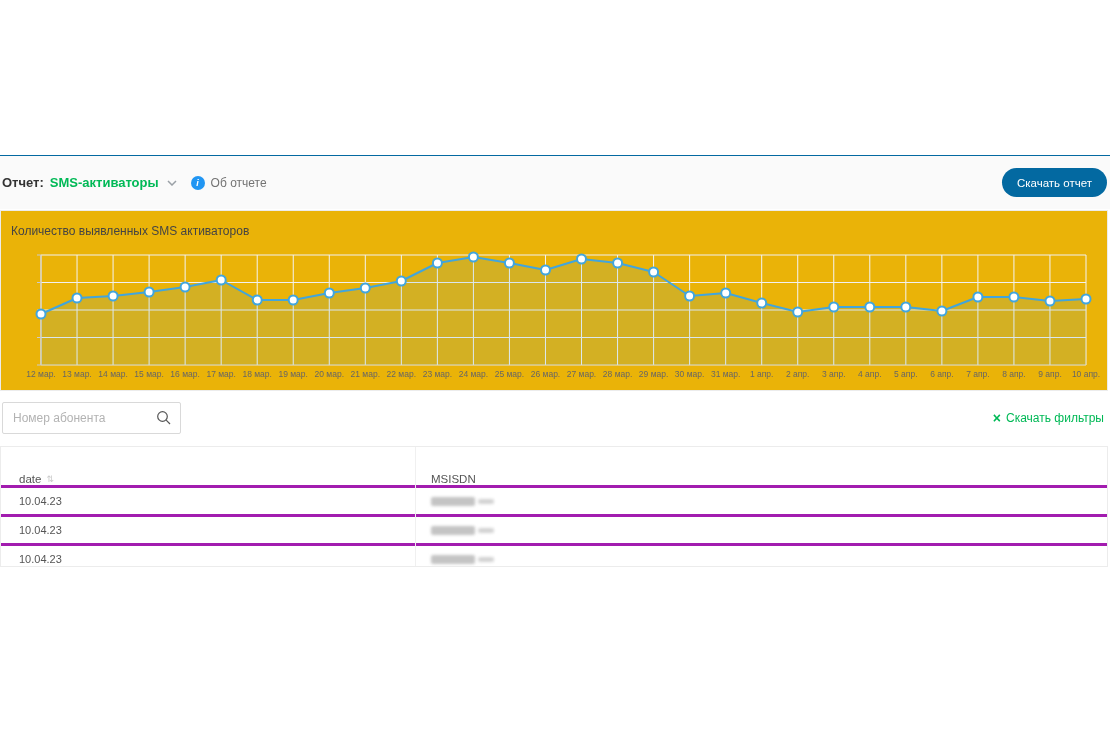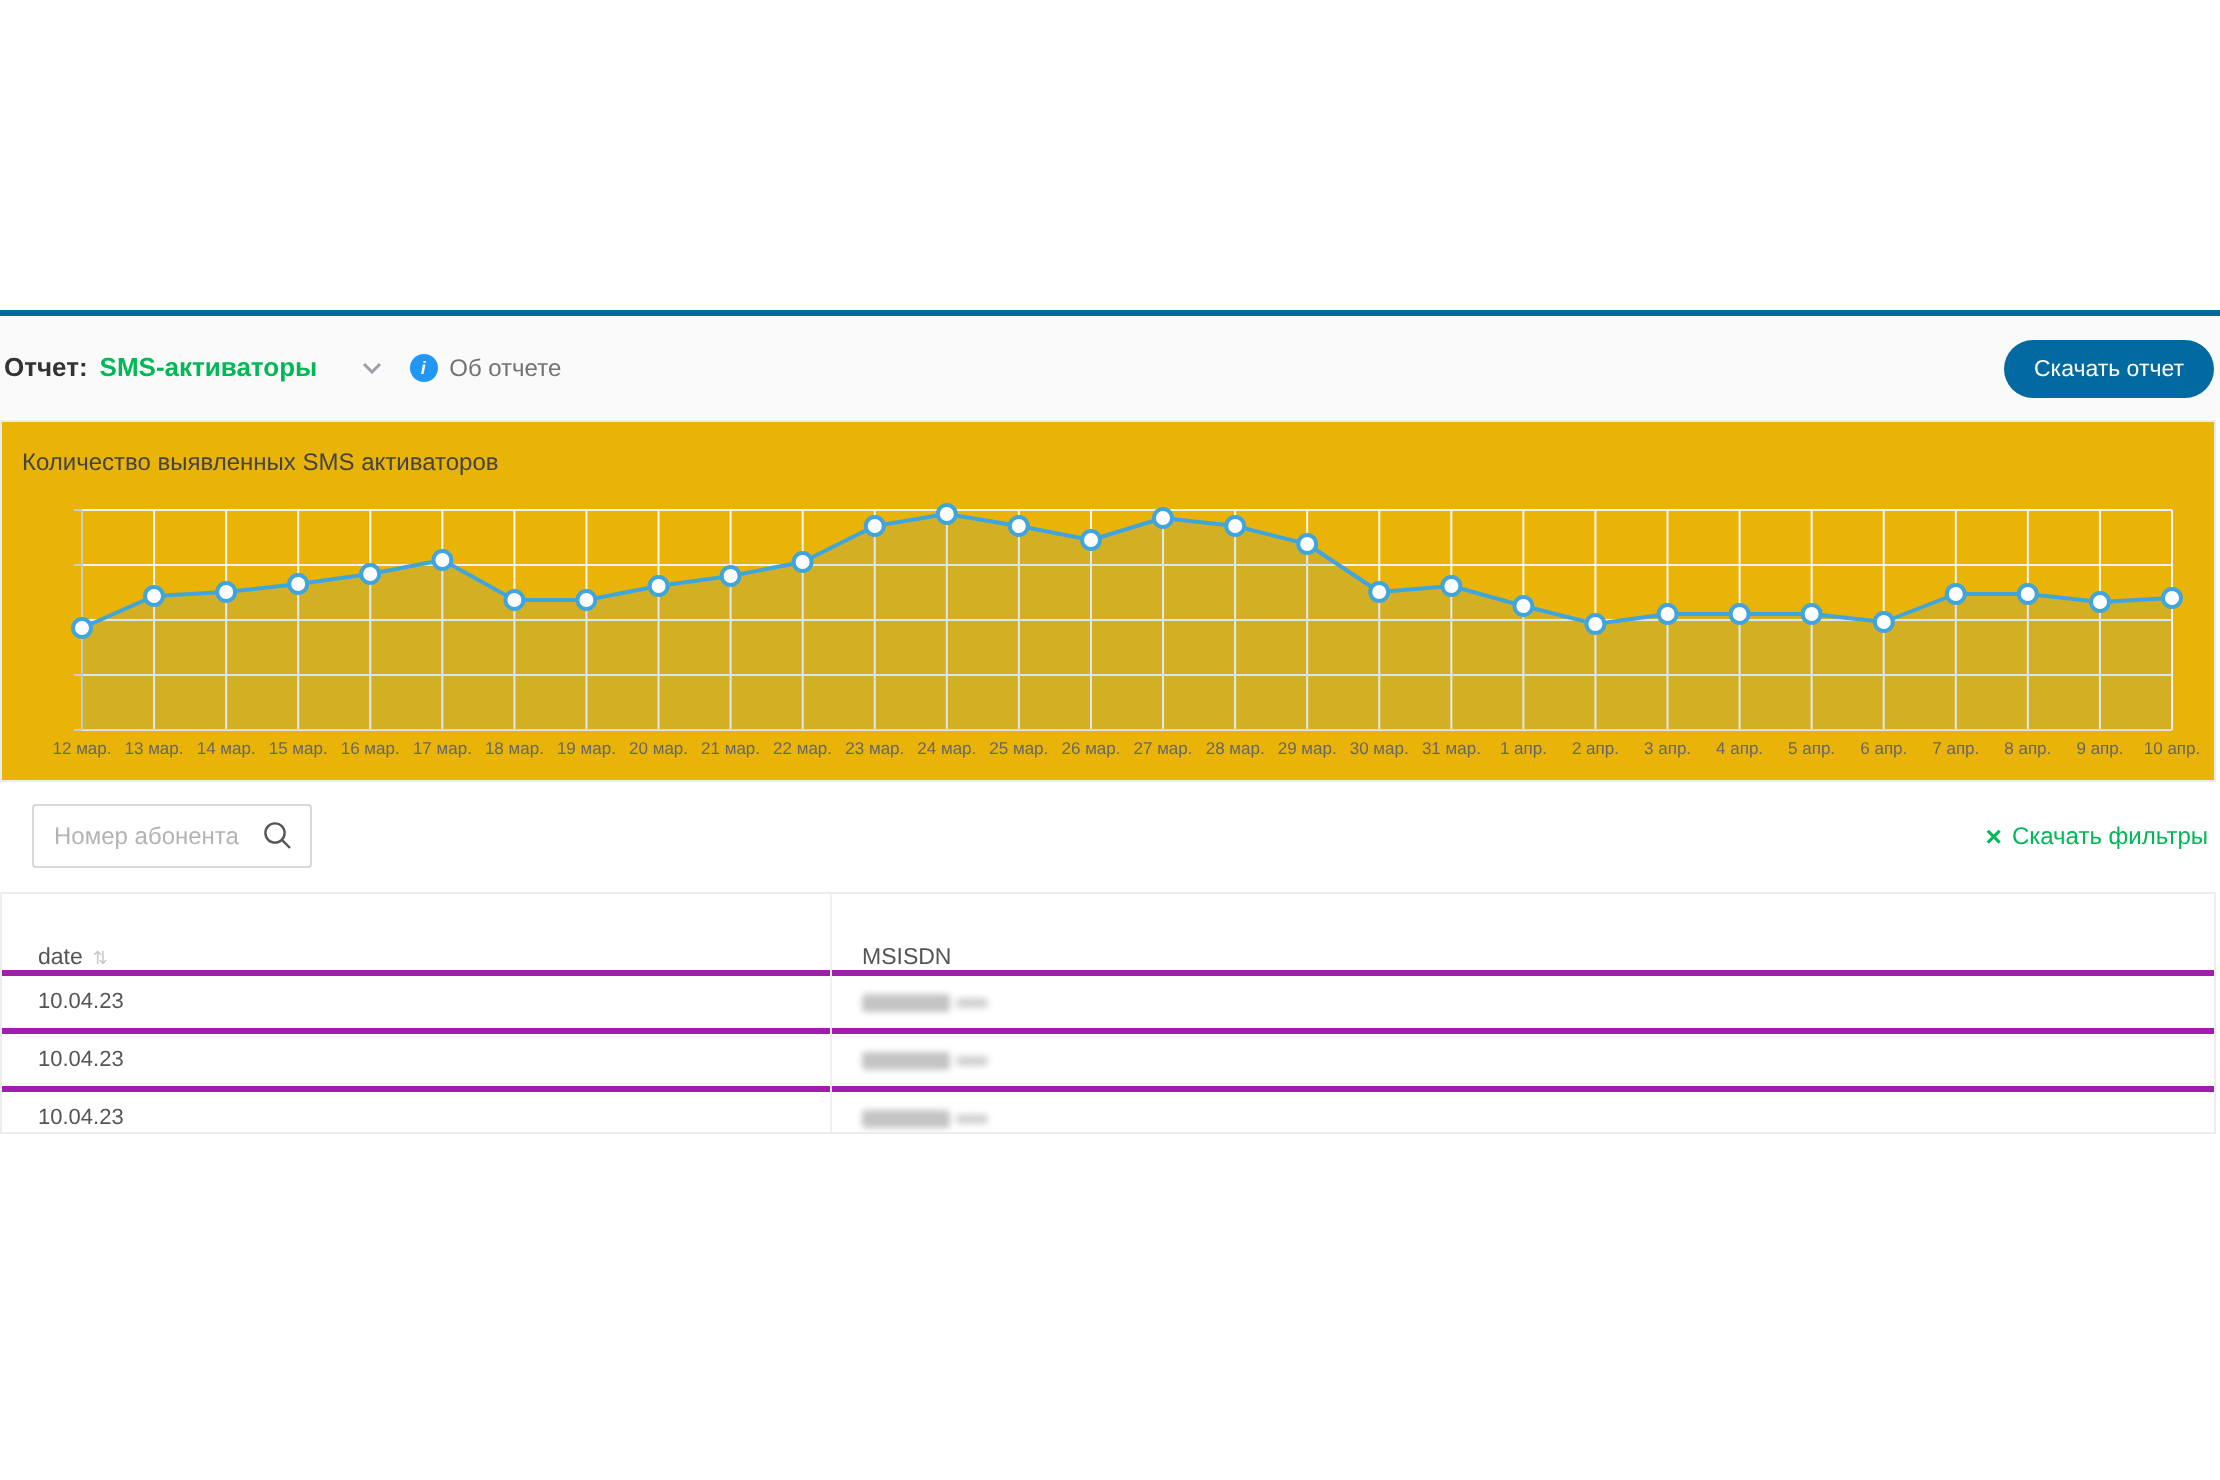--- a/index.html
+++ b/index.html
@@ -5,29 +5,29 @@
   * { margin:0; padding:0; box-sizing:border-box; }
   html,body { background:#fff; }
   body {
     width:1110px; height:740px; position:relative; overflow:hidden;
     font-family:"Liberation Sans", sans-serif; color:#333;
   }
 
   
   .toolbar {
     position:absolute; top:155px; left:0; width:1110px; height:54px;
-    background:#fafafa; border-top:3px solid #0369a1;
+    background:#fafafa; border-top:1px solid #0369a1;
   }
   .report-group {
     position:absolute; left:2px; top:0; height:100%;
     display:flex; align-items:center;
   }
   .report-label { font-size:13px; font-weight:bold; color:#333; }
   .report-select {
-    display:flex; align-items:center; gap:22px; margin-left:6px;
+    display:flex; align-items:center; gap:8px; margin-left:6px;
     background:none; border:none; cursor:pointer;
     font-family:"Liberation Sans", sans-serif;
     font-size:13px; font-weight:bold; color:#00B956;
   }
   .info-group { display:flex; align-items:center; gap:6px; margin-left:14px; cursor:pointer; }
   .info-icon {
     width:14px; height:14px; border-radius:50%; background:#2196F3;
     color:#fff; font-size:9px; font-weight:bold; font-style:italic;
     display:flex; align-items:center; justify-content:center;
   }
@@ -51,21 +51,21 @@
   .chart-card {
     position:absolute; top:210px; left:0; width:1108px; height:181px;
     background:#eab308; border:1px solid #ececec;
   }
   .chart-title { position:absolute; left:10px; top:13px; font-size:12px; color:#444; }
   .chart-svg { position:absolute; left:0; top:0; width:1106px; height:177px; }
   .chart-svg text { font-family:"Liberation Sans", sans-serif; }
 
   
   .search-box {
-    position:absolute; top:402px; left:16px; width:140px; height:32px;
+    position:absolute; top:402px; left:2px; width:179px; height:32px;
     background:#fff; border:1px solid #d9d9d9; border-radius:2px;
     display:flex; align-items:center;
   }
   .search-input {
     flex:1; min-width:0; border:none; outline:none; background:transparent;
     font-family:"Liberation Sans", sans-serif; font-size:12px; color:#333;
     padding-left:10px;
   }
   .search-input::placeholder { color:#b3b3b3; }
   .search-btn {

